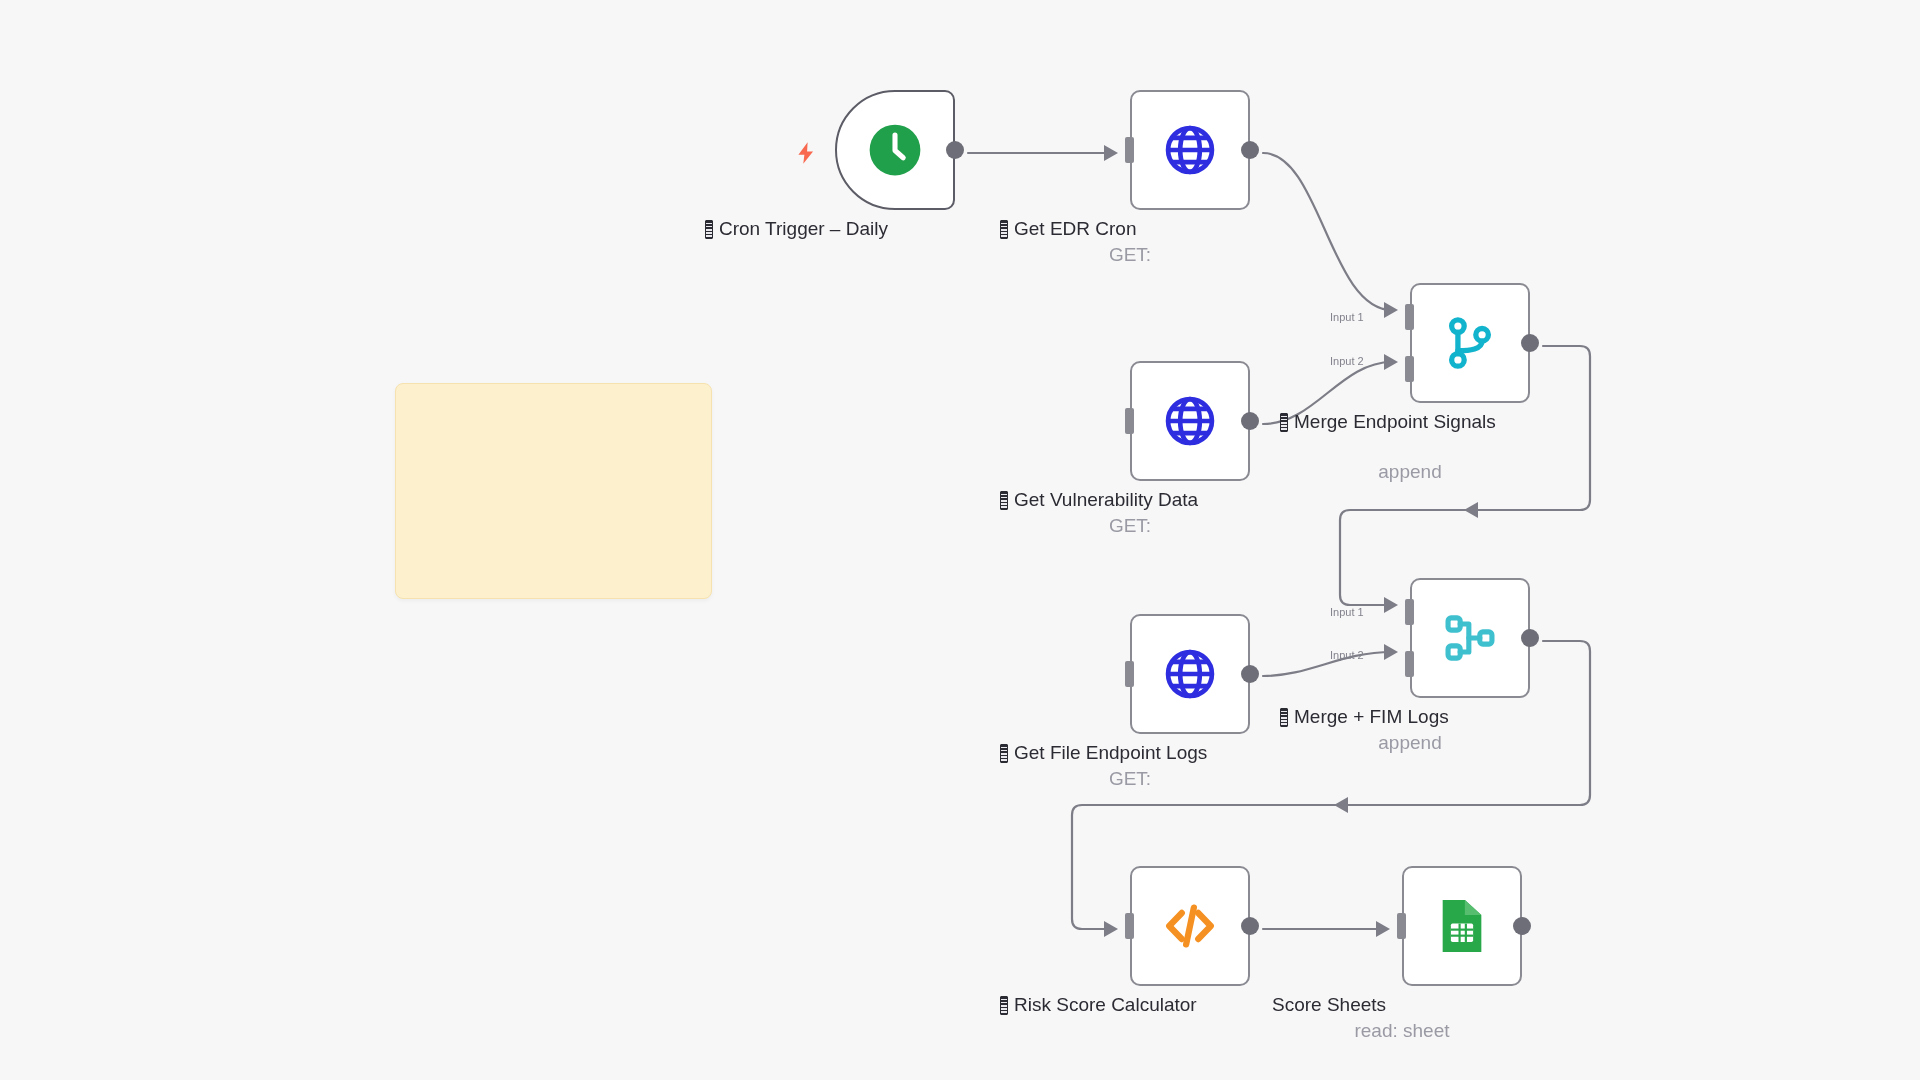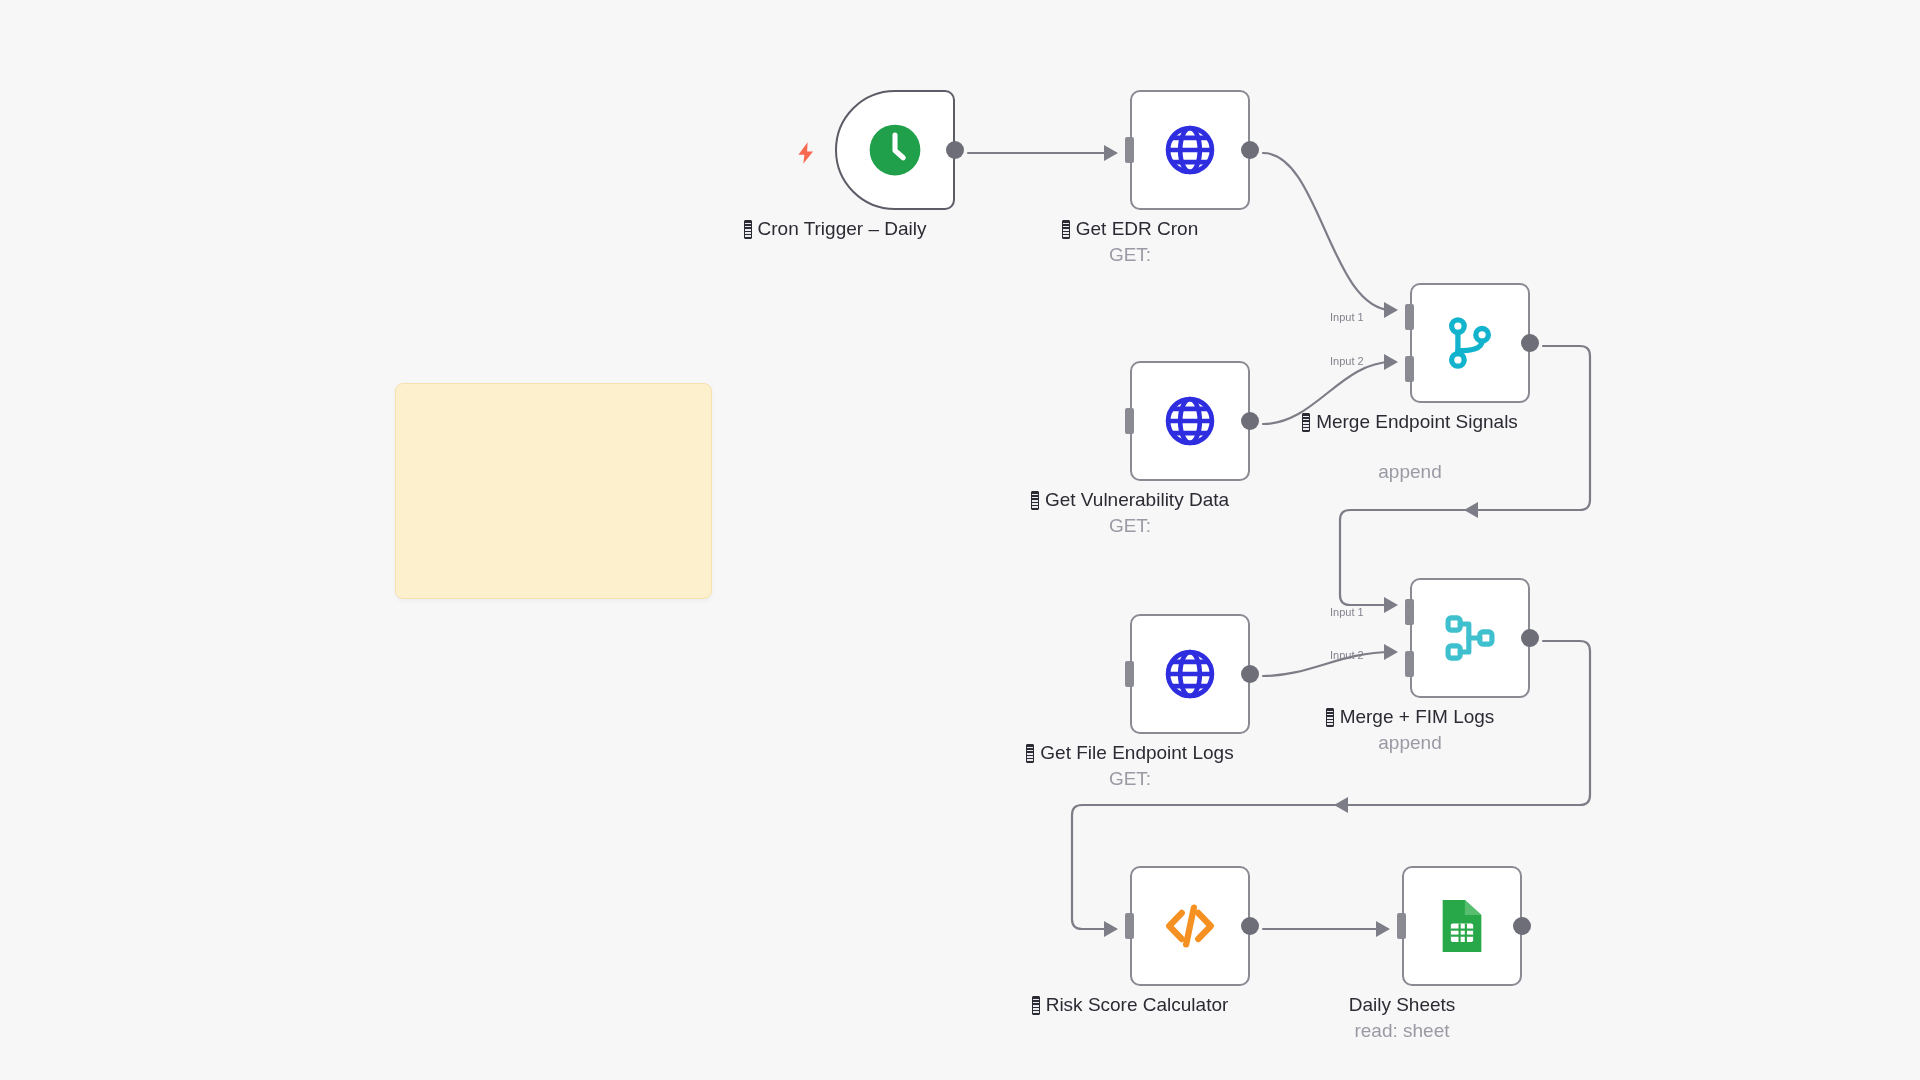--- a/index.html
+++ b/index.html
@@ -117,21 +117,20 @@
     top: 128px;
     left: 50%;
     transform: translateX(-50%);
     width: 260px;
     text-align: center;
     font-size: 19px;
     color: #2b2b33;
     line-height: 1.18;
     display: flex;
     align-items: flex-start;
-    justify-content: center;
     gap: 6px;
     white-space: normal;
   }
   .node-label .pin-glyph {
     flex: 0 0 auto;
     width: 8px;
     height: 19px;
     margin-top: 2px;
     background:
       repeating-linear-gradient(to bottom, #2b2b33 0 1.6px, #e9e9ee 1.6px 3.2px);
@@ -362,18 +361,18 @@
           <line x1="5.4" y1="13.5" x2="14.6" y2="13.5" stroke="#29a84a" stroke-width="0.9"></line>
           <line x1="5.4" y1="16" x2="14.6" y2="16" stroke="#29a84a" stroke-width="0.9"></line>
           <line x1="9.0" y1="11" x2="9.0" y2="18.6" stroke="#29a84a" stroke-width="0.9"></line>
           <line x1="11.6" y1="11" x2="11.6" y2="18.6" stroke="#29a84a" stroke-width="0.9"></line>
         </svg>
       </div>
     </div>
     <div class="port-in-stub"></div>
     <div class="port-out"></div>
     <div class="node-label">
-      <span>Daily Sheets</span>
+      <span>Score Sheets</span>
     </div>
     <div class="node-sublabel" style="top:154px">read: sheet</div>
   </div>
 
 </div>
 
 </body></html>

